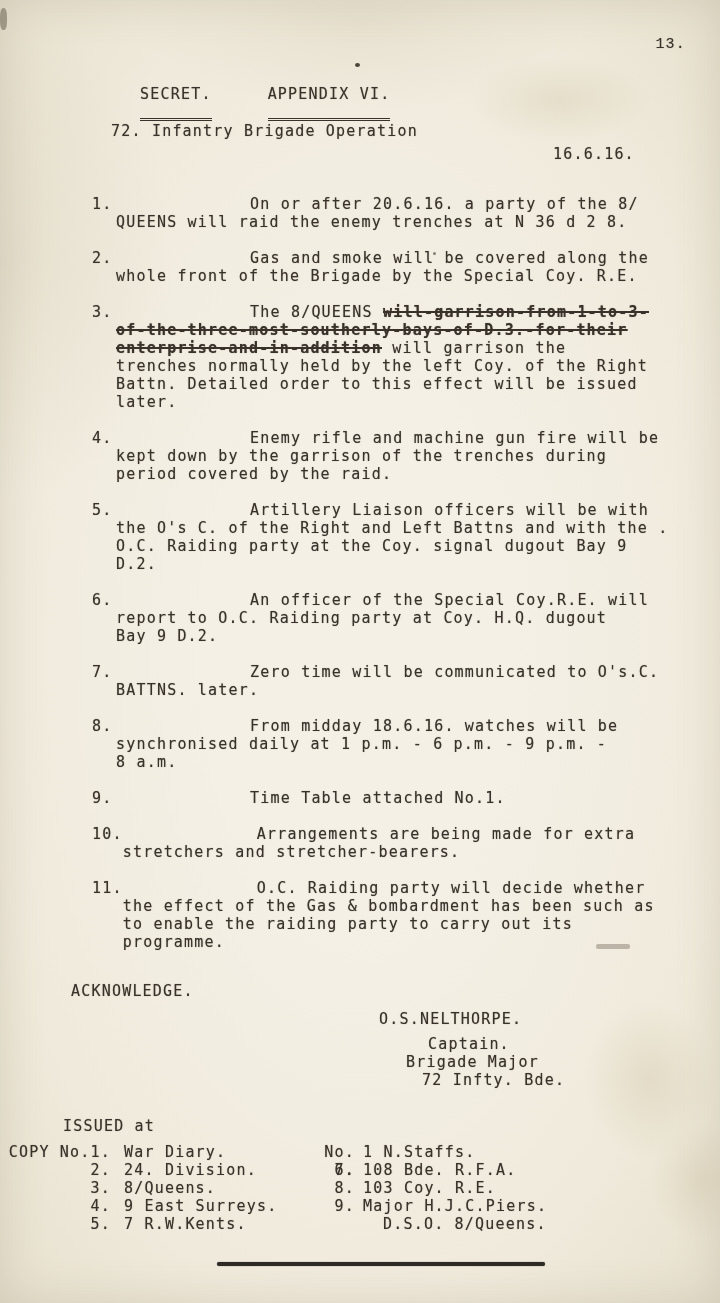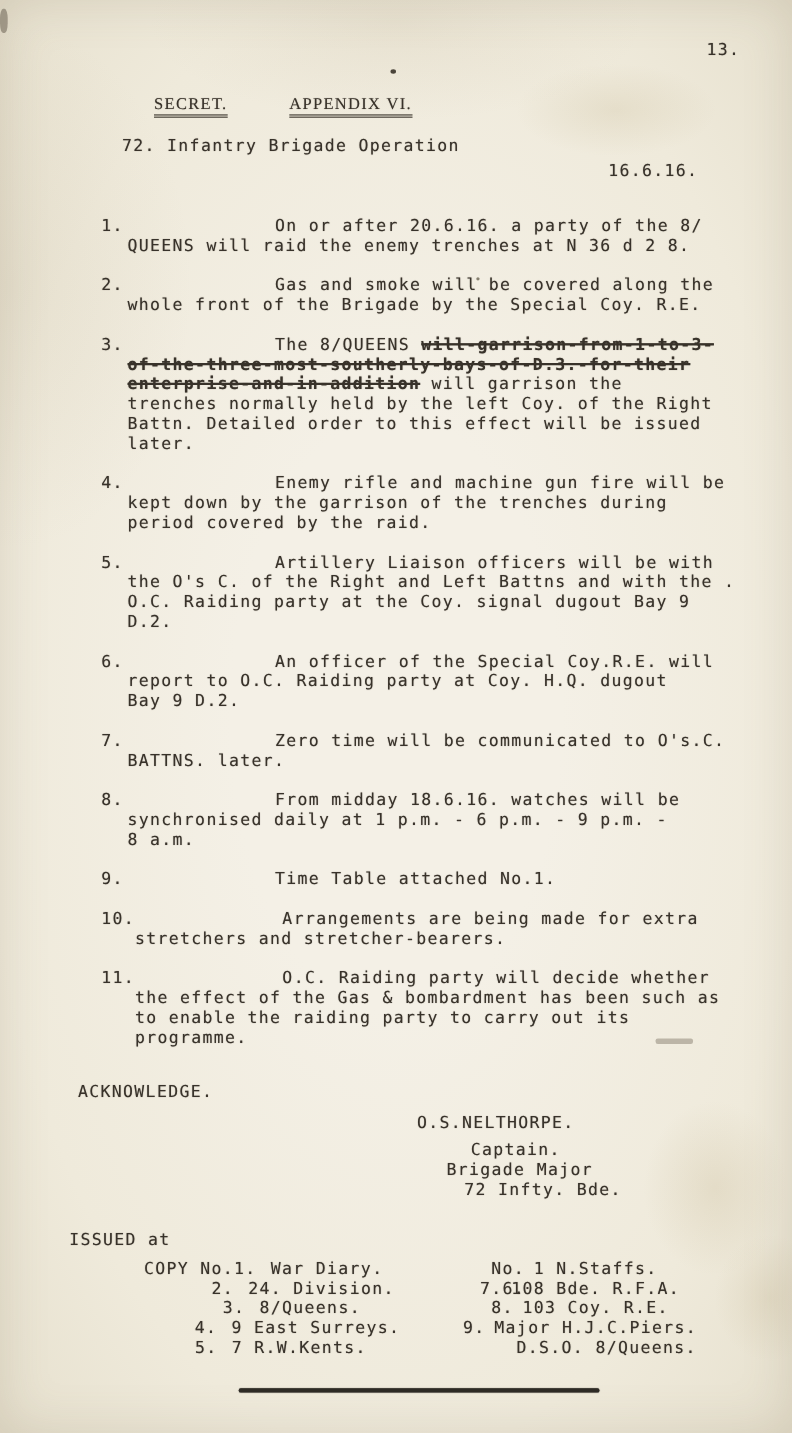--- a/index.html
+++ b/index.html
@@ -16,40 +16,40 @@
       radial-gradient(ellipse 300px 120px at 360px 20px, rgba(185,170,138,.15), transparent 75%),
       radial-gradient(ellipse 500px 900px at 360px 650px, #f4f0e6 30%, #efeadb 75%, #e7e1cf 100%),
       #efeadb;
     box-shadow: inset 0 0 45px rgba(120,105,75,.18);
     font-family:"DejaVu Sans Mono","Liberation Mono",monospace;
     font-size:15px;line-height:18px;
     letter-spacing:1.2px;
     color:#38322a;
     text-shadow:0 0 1px rgba(45,38,28,.45);
   }
-  .u2{border-bottom:3px double #38322a;padding-bottom:1px;font-family:Liberation Serif, serif;}
-  .pagenum{margin-top:36px;padding-right:47px;text-align:right;}
+  .u2{border-bottom:3px double #38322a;padding-bottom:15px;}
+  .pagenum{margin-top:36px;padding-right:34px;text-align:right;font-family:Liberation Mono, monospace;}
   .secret-row{margin-top:31px;padding-left:140px;}
   .appendix{margin-left:56px;}
   .title1{margin-top:19px;padding-left:111px;}
   .title2{padding-left:262px;}
   .date{margin-top:5px;padding-left:553px;}
   .items{margin-top:32px;}
   .item{display:flex;padding-left:92px;margin-bottom:18px;}
   .item .num{flex:0 0 24px;}
   .item .body{flex:1;white-space:pre-line;text-indent:134px;}
   .struck{font-weight:bold;text-decoration:line-through;text-decoration-thickness:2px;}
   .acknowledge{margin-top:31px;padding-left:71px;}
   .sig-name{margin-top:10px;padding-left:379px;}
   .sig-rank{margin-top:7px;padding-left:428px;}
   .sig-title{padding-left:406px;}
   .sig-unit{padding-left:422px;}
   .issued{margin-top:28px;padding-left:63px;}
   .dist{margin-top:8px;}
-  .drow{display:flex;height:18px;justify-content:center;}
+  .drow{display:flex;height:18px;}
   .dn1{flex:0 0 111px;text-align:right;}
   .dt1{flex:0 0 170px;padding-left:13px;}
   .dn2{flex:0 0 61px;text-align:right;}
   .dt2{padding-left:8px;}
   .dt2.cont{padding-left:28px;}
   .bottom-rule{position:absolute;left:217px;top:1262px;width:328px;height:4px;background:#2e2b25;border-radius:2px;box-shadow:0 0 1px rgba(46,43,37,.8);}
   .speck1{position:absolute;left:355px;top:63px;width:5px;height:4px;background:#4a443a;border-radius:50%;}
   .speck2{position:absolute;left:0px;top:8px;width:7px;height:22px;background:#6b6354;border-radius:40%;opacity:.55;}
   .speck3{position:absolute;left:433px;top:252px;width:3px;height:3px;background:#58513f;border-radius:50%;opacity:.7;}
   .smudge{position:absolute;left:596px;top:944px;width:34px;height:5px;background:#7d7464;opacity:.45;border-radius:2px;}

